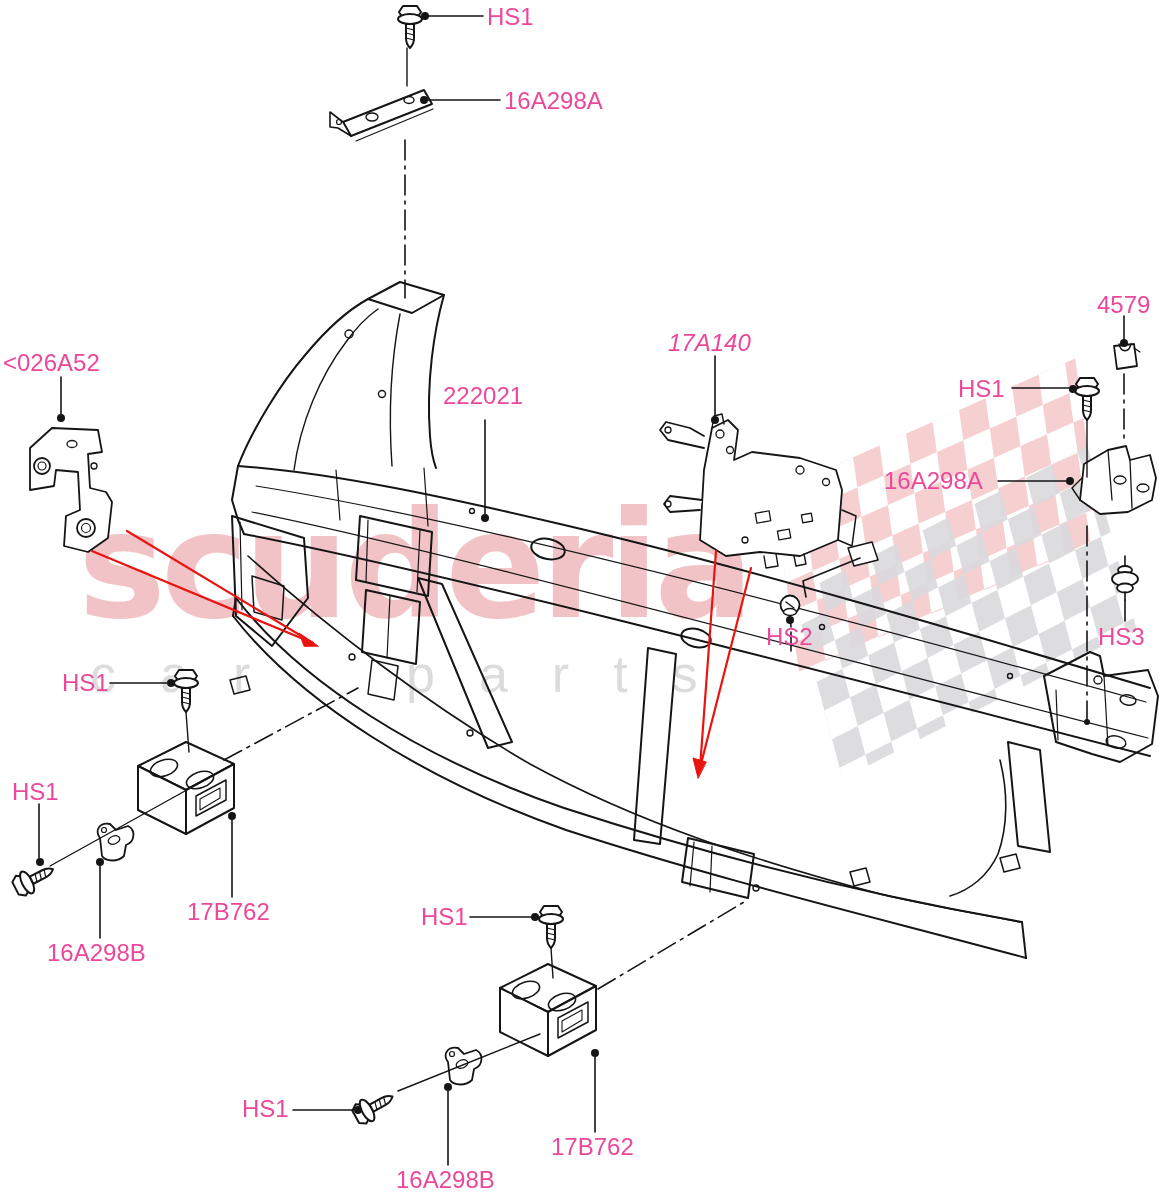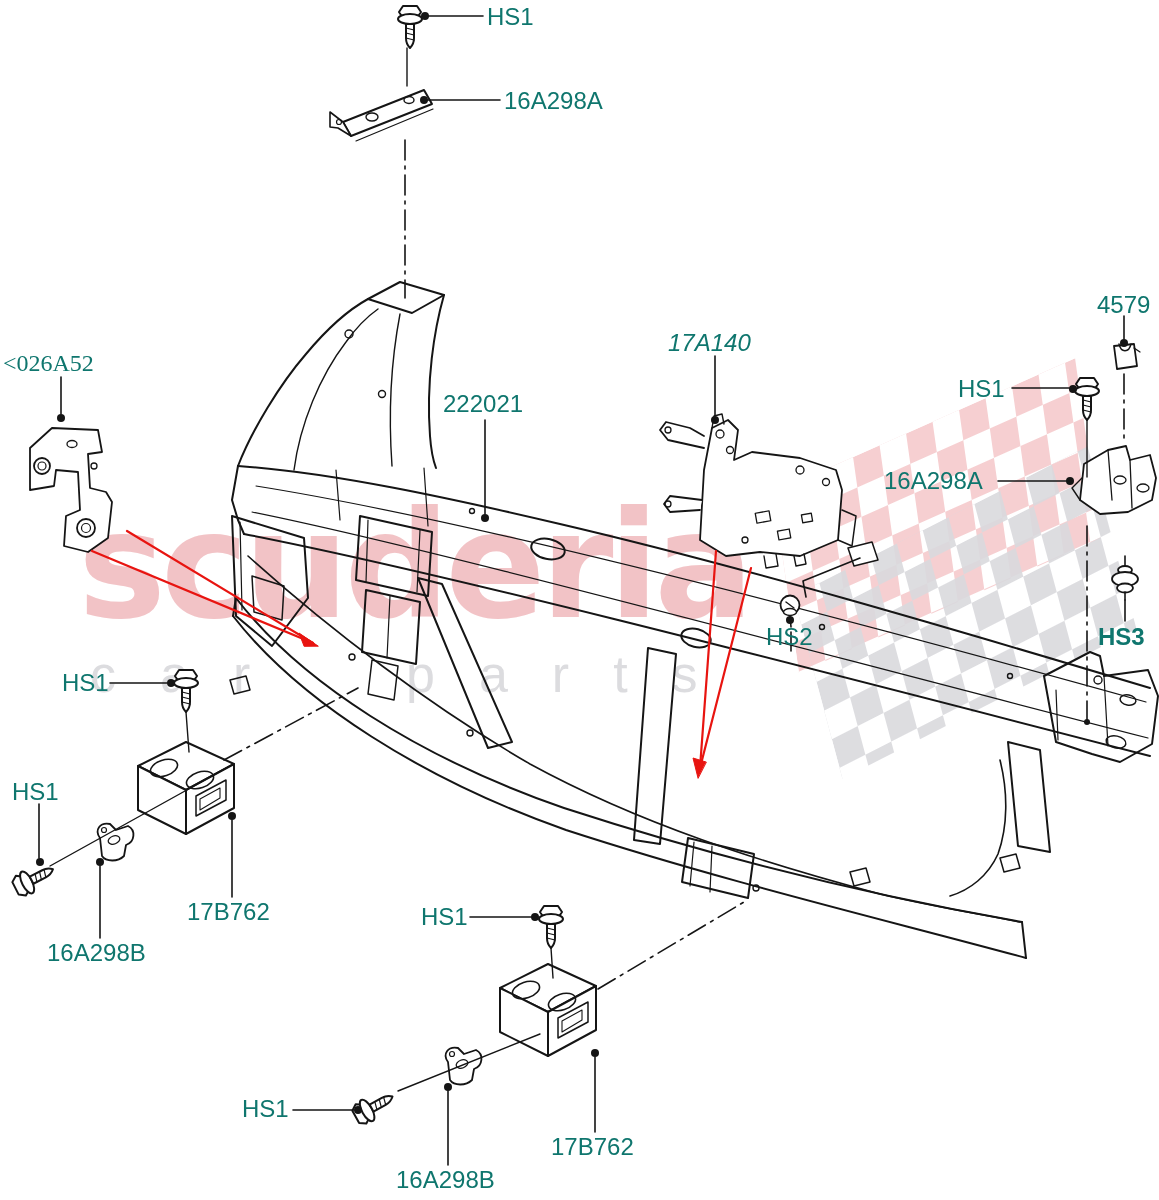--- a/index.html
+++ b/index.html
@@ -23,21 +23,21 @@
     background-image:repeating-conic-gradient(#f5cacc 0% 25%, rgba(0,0,0,0) 25% 50%);
     background-size:58px 58px; transform:rotate(-24deg) skewX(-16deg);
   }
   .flag.grey {
     left:800px; top:520px; width:330px; height:185px;
     background-image:repeating-conic-gradient(#d9d9dd 0% 25%, rgba(0,0,0,0) 25% 50%);
     background-size:58px 58px; transform:rotate(-27deg) skewX(-12deg);
   }
   svg.diagram { position:absolute; left:0; top:0; }
   .callout {
-    position:absolute; font-size:24px; color:#0f766e; white-space:nowrap;
+    position:absolute; font-size:24px; color:#ec4899; white-space:nowrap;
     line-height:1.1; cursor:pointer; text-decoration:none;
   }
 </style>
 </head>
 <body>
 
 <div class="stage">
 
   <div class="wm-brand">scuderia</div>
   <div class="wm-sub w1">car</div>
@@ -271,27 +271,27 @@
       <path d="M92,551 L313,643"></path>
       <path d="M716,551 L700,768"></path>
       <path d="M751,568 L700,768"></path>
       <path d="M318,646 L299,633 L304,646 Z" fill="#e81410" stroke-width="1"></path>
       <path d="M698,778 L693,758 L706,762 Z" fill="#e81410" stroke-width="1"></path>
     </g>
   </svg>
 
   <div class="callout" style="left:487px; top:4px;">HS1</div>
   <div class="callout" style="left:504px; top:88px;">16A298A</div>
-  <div class="callout" style="left:3px;   top:350px;font-family:Liberation Serif, serif;">&lt;026A52</div>
-  <div class="callout" style="left:443px; top:391px;">222021</div>
+  <div class="callout" style="left:3px;   top:350px;">&lt;026A52</div>
+  <div class="callout" style="left:443px; top:383px;">222021</div>
   <div class="callout" style="left:668px; top:330px;font-style:italic;">17A140</div>
   <div class="callout" style="left:1097px;top:292px;">4579</div>
   <div class="callout" style="left:958px; top:376px;">HS1</div>
   <div class="callout" style="left:884px; top:468px;">16A298A</div>
-  <div class="callout" style="left:1098px;top:624px;font-weight:bold;">HS3</div>
+  <div class="callout" style="left:1098px;top:624px;">HS3</div>
   <div class="callout" style="left:766px; top:624px;">HS2</div>
   <div class="callout" style="left:62px;  top:670px;">HS1</div>
   <div class="callout" style="left:12px;  top:779px;">HS1</div>
   <div class="callout" style="left:187px; top:899px;">17B762</div>
   <div class="callout" style="left:47px;  top:940px;">16A298B</div>
   <div class="callout" style="left:421px; top:904px;">HS1</div>
   <div class="callout" style="left:242px; top:1096px;">HS1</div>
   <div class="callout" style="left:551px; top:1134px;">17B762</div>
   <div class="callout" style="left:396px; top:1167px;">16A298B</div>
 

